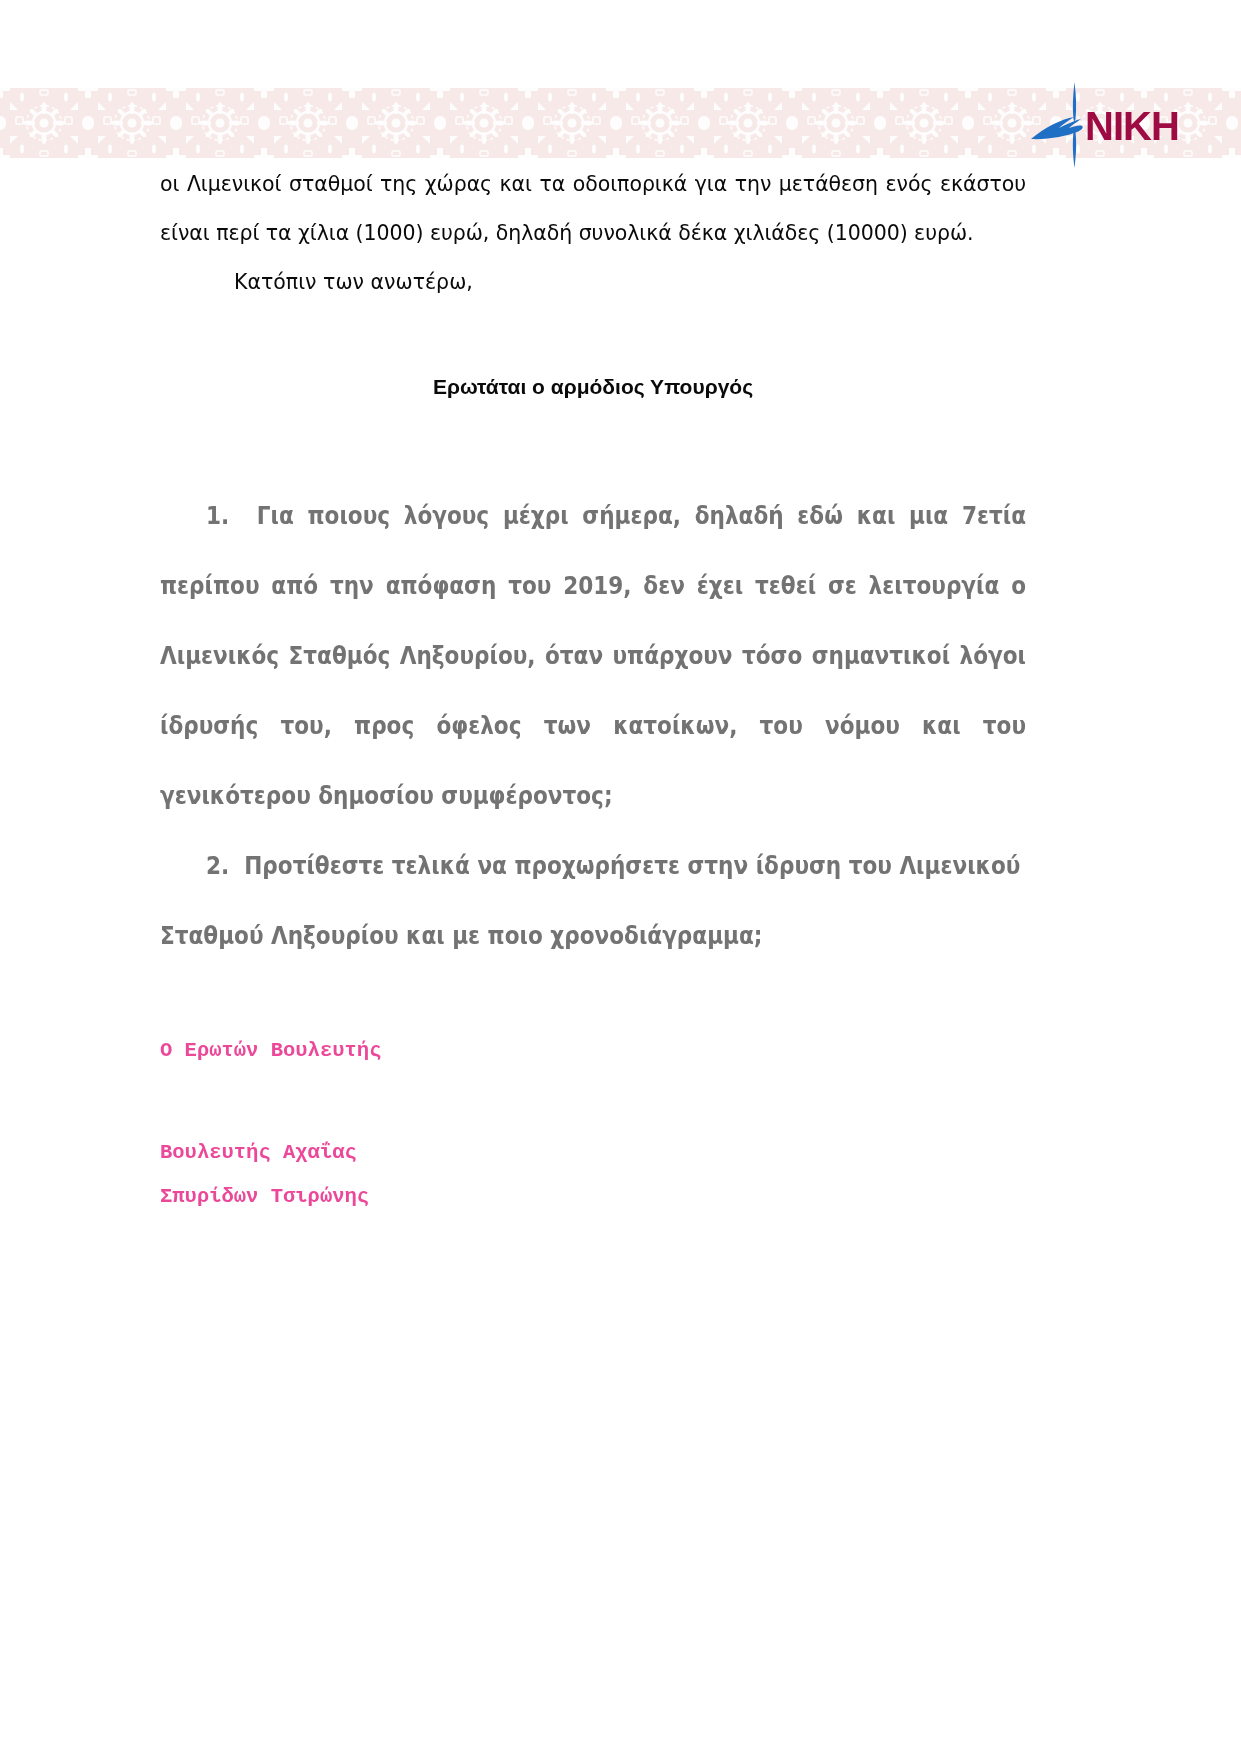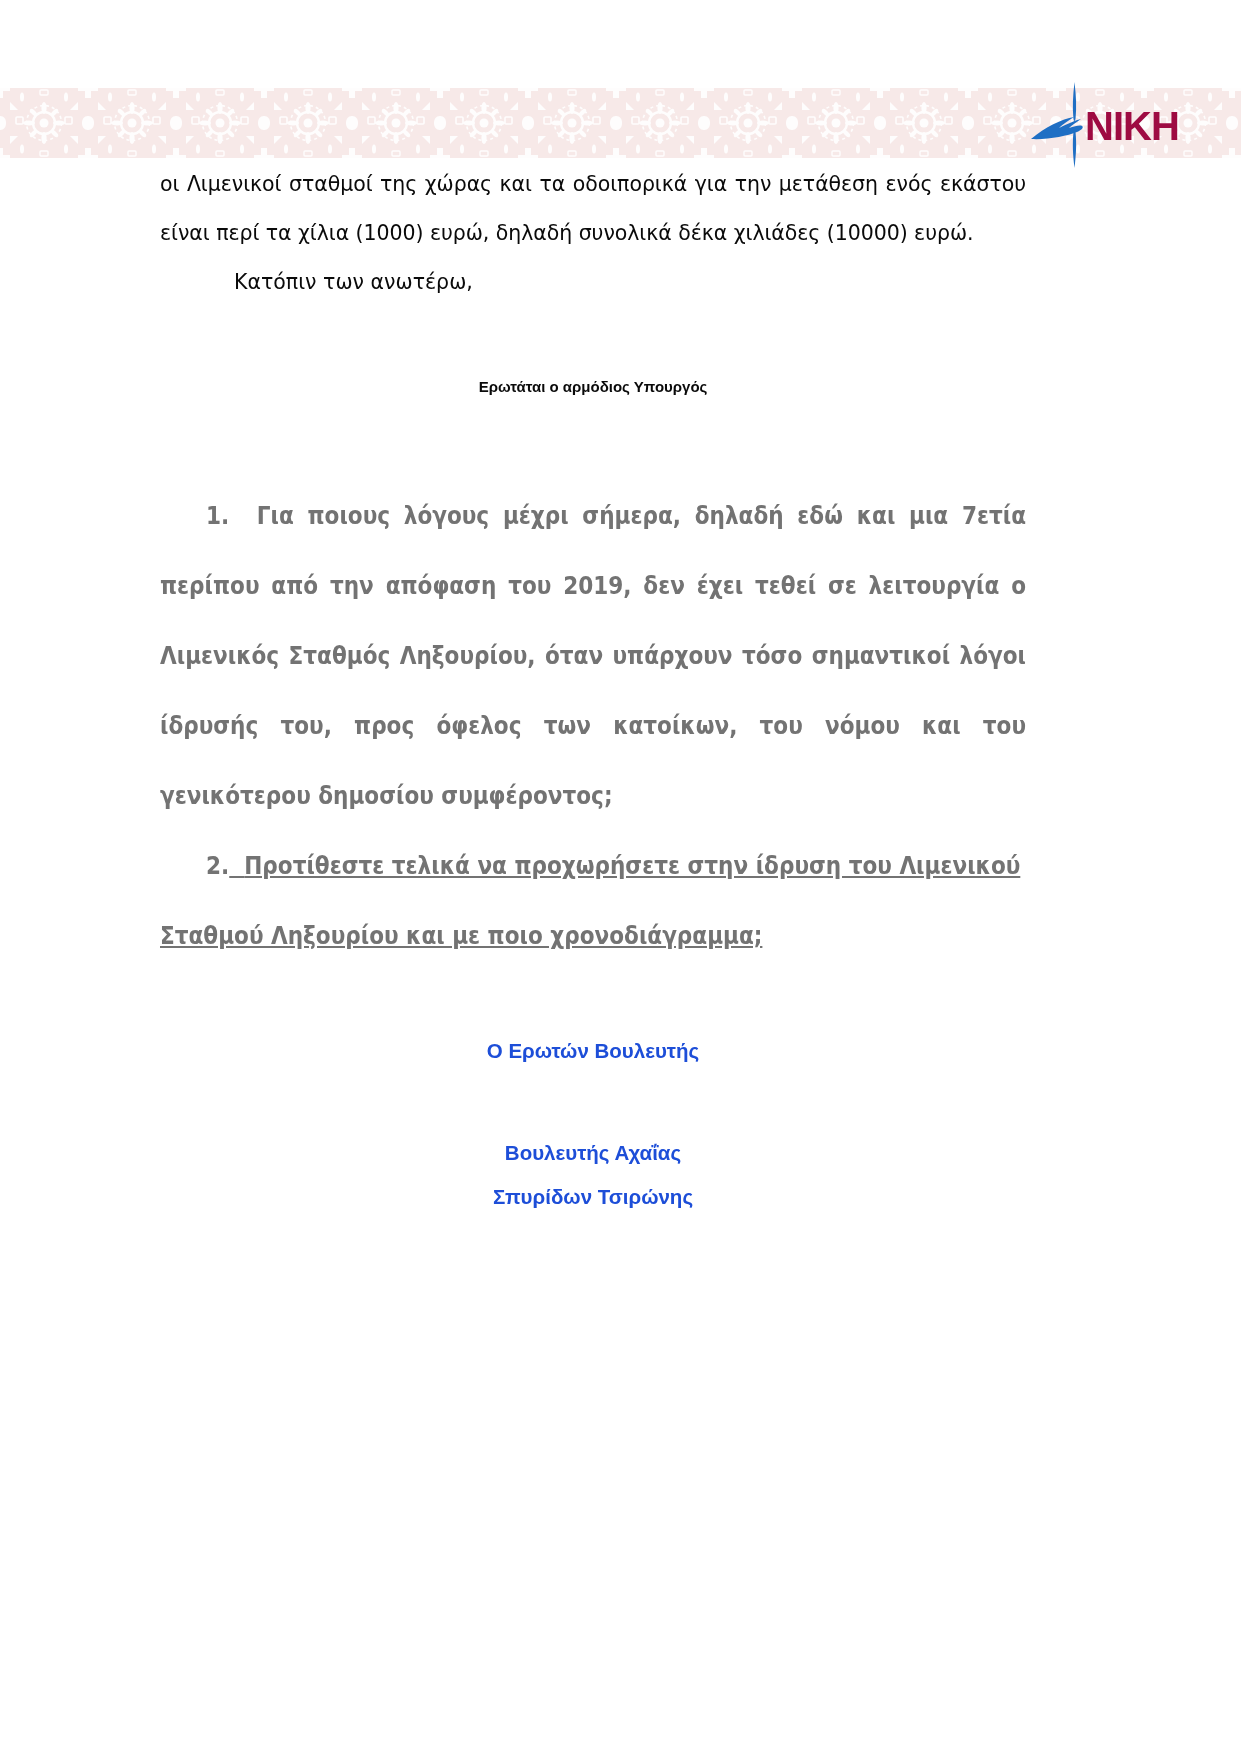--- a/index.html
+++ b/index.html
@@ -73,50 +73,49 @@
     color: #0a0a0a;
     text-indent: 74px;
   }
   .spacer-lg { height: 58px; }
   .spacer-xl { height: 72px; }
 
   .heading-center {
     margin: 0;
     text-align: center;
     font-weight: bold;
-    font-size: 15px;
+    font-size: 21px;
     line-height: 44px;
     color: #0a0a0a;
     font-family: "Liberation Sans", "DejaVu Sans", sans-serif;
   }
 
   
   .numbered {
     margin: 0;
     font-family: "DejaVu Sans Condensed", "Liberation Sans Narrow", "Liberation Sans", sans-serif;
     font-weight: bold;
     font-size: 24px;
     line-height: 70px;
     color: #737373;
     text-align: justify;
     text-justify: inter-word;
     font-stretch: condensed;
   }
-  .numbered.last-left { text-align: left; text-decoration: underline; }
+  .numbered.last-left { text-align: left; }
   .num-lead { display: inline-block; text-indent: 0; }
   .numbered-first-indent { text-indent: 46px; }
 
   .sig-center {
     margin: 0;
-    text-align: center;
     font-weight: bold;
     font-size: 20.5px;
     line-height: 44px;
-    color: #1d4ed8;
-    font-family: Liberation Sans, sans-serif;
+    color: #ec4899;
+    font-family: Liberation Mono, monospace;
   }
 </style>
 </head>
 <body>
 
 <div class="page">
 
   <div class="header-band">
     <svg class="header-pattern" viewBox="0 0 1241 70" preserveAspectRatio="none" xmlns="http://www.w3.org/2000/svg">
       <defs>

